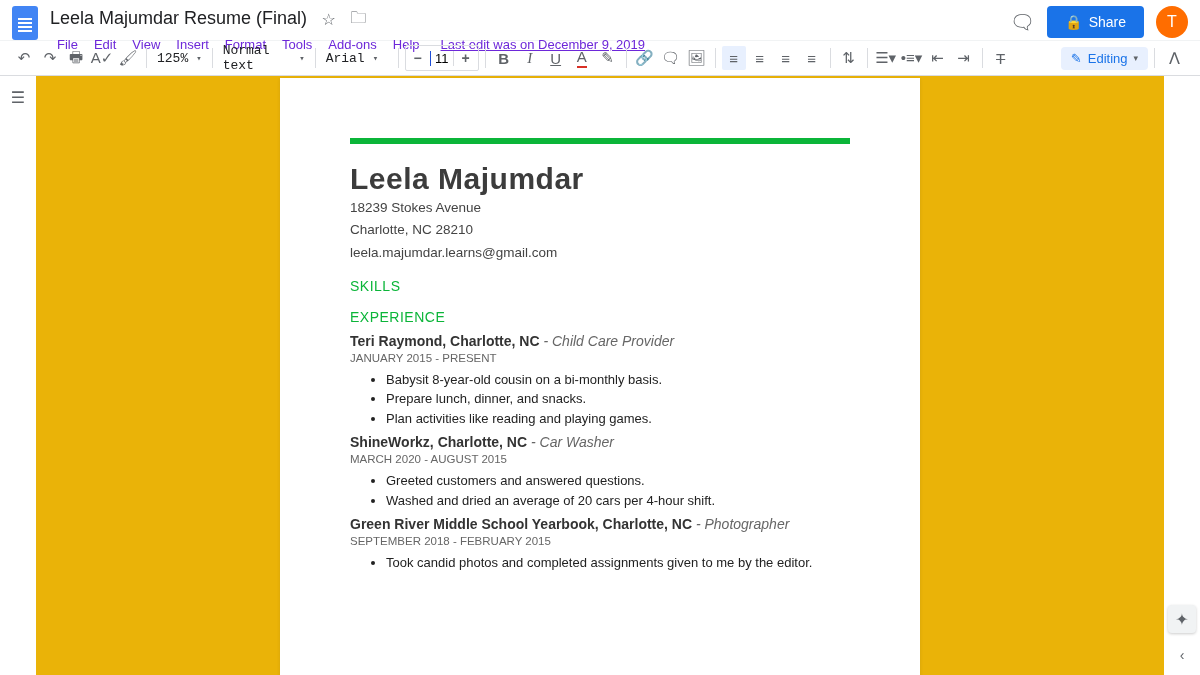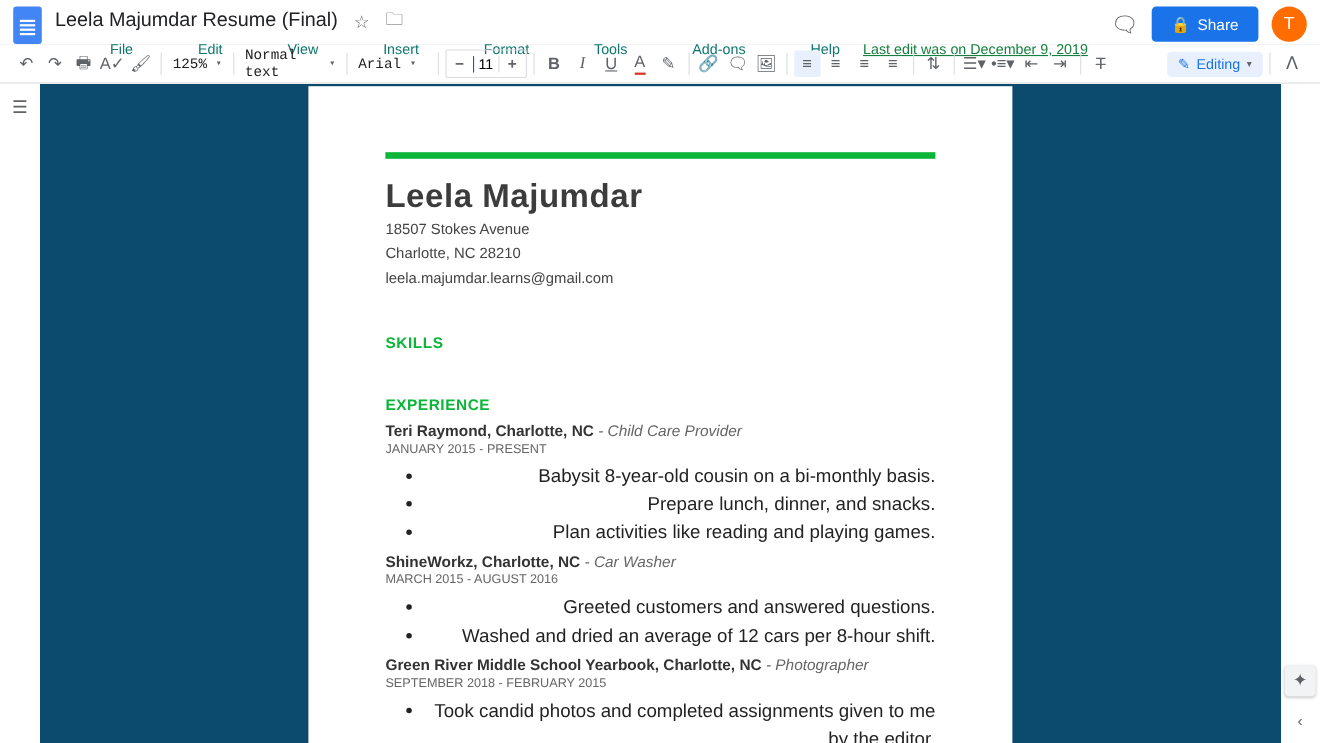--- a/index.html
+++ b/index.html
@@ -4,52 +4,52 @@
 <style>
 * { margin: 0; padding: 0; box-sizing: border-box; }
 body { font-family: Arial, sans-serif; background: #fff; overflow: hidden; }
 .header { display: flex; align-items: flex-start; padding: 6px 12px; height: 40px; }
 .docs-icon { width: 26px; height: 34px; background: #4285f4; border-radius: 3px; display: flex; align-items: center; justify-content: center; margin-right: 12px; }
 .docs-icon::before { content: ""; width: 14px; height: 2px; background: white; box-shadow: 0 4px 0 white, 0 8px 0 white, 0 -4px 0 white; }
 .title-area { flex: 1; }
 .doc-title { font-size: 18px; color: #202124; display: inline-block; }
 .star-icon, .folder-icon { display: inline-block; margin-left: 10px; color: #5f6368; cursor: pointer; font-size: 16px; vertical-align: middle; }
 .menu-bar { display: flex; gap: 2px; margin-top: 2px; align-items: center; }
-.menu-item { font-size: 13px; color: #0f766e; padding: 2px 7px; cursor: pointer; margin-left: 43px; }
-.last-edit { font-size: 13px; color: #15803d; text-decoration: underline; margin-left: 12px; cursor: pointer; }
+.menu-item { font-size: 13px; color: #6d28d9; padding: 2px 7px; cursor: pointer; }
+.last-edit { font-size: 13px; color: #6d28d9; text-decoration: underline; margin-left: 12px; cursor: pointer; }
 .header-right { display: flex; align-items: center; gap: 12px; }
 .comment-icon { color: #5f6368; font-size: 20px; cursor: pointer; }
 .share-btn { background: #1a73e8; color: white; border: none; padding: 8px 18px; border-radius: 4px; font-size: 14px; font-weight: 500; cursor: pointer; display: flex; align-items: center; gap: 6px; }
 .avatar { width: 32px; height: 32px; border-radius: 50%; background: #ff6d00; color: white; display: flex; align-items: center; justify-content: center; font-size: 16px; font-weight: 500; }
 .toolbar { display: flex; align-items: center; padding: 4px 12px; border-bottom: 1px solid #dadce0; border-top: 1px solid #f1f3f4; height: 36px; gap: 2px; }
 .tb-btn { width: 24px; height: 24px; display: flex; align-items: center; justify-content: center; color: #5f6368; cursor: pointer; border-radius: 2px; font-size: 15px; }
 .tb-sep { width: 1px; height: 20px; background: #dadce0; margin: 0 4px; }
 .tb-select { border: none; font-size: 13px; color: #202124; padding: 2px 4px; cursor: pointer; display: flex; align-items: center; gap: 4px; font-family: Liberation Mono, monospace; }
 .tb-select::after { content: "▾"; font-size: 9px; color: #5f6368; margin-left: 4px; }
 .tb-font-size { display: flex; align-items: center; border: 1px solid #dadce0; border-radius: 2px; }
 .tb-font-size .tb-btn { font-size: 14px; font-weight: bold; }
 .tb-font-size input { width: 24px; border: none; border-left: 1px solid #1d4ed8; border-right: 1px solid #dadce0; text-align: center; font-size: 13px; }
 .tb-highlight { background: #e8f0fe; border-radius: 2px; }
 .editing-btn { display: flex; align-items: center; gap: 6px; color: #1a73e8; font-size: 13px; padding: 4px 10px; background: #e8f0fe; border-radius: 4px; cursor: pointer; }
 .chevron-up { color: #5f6368; cursor: pointer; padding: 0 8px; }
 .workspace { display: flex; height: calc(100vh - 76px); }
 .outline-panel { width: 36px; padding-top: 12px; display: flex; justify-content: center; }
 .outline-icon { color: #5f6368; cursor: pointer; font-size: 16px; }
-.doc-area { flex: 1; background: #0c4a6e; overflow-y: auto; display: flex; justify-content: center; padding-top: 0; }
+.doc-area { flex: 1; background: #eab308; overflow-y: auto; display: flex; justify-content: center; padding-top: 0; }
 .page { width: 640px; background: white; box-shadow: 0 1px 3px rgba(60,64,67,0.15); padding: 60px 70px; min-height: 900px; margin-top: 2px; }
 .green-bar { height: 6px; background: #0bb539; margin-bottom: 18px; }
 .resume-name { font-size: 30px; font-weight: 700; color: #3c3c3c; letter-spacing: 0.5px; }
 .contact { font-size: 13.5px; color: #444; line-height: 1.5; margin-top: 2px; }
-.section-head { font-size: 14px; font-weight: 700; color: #0bb539; letter-spacing: 0.5px; margin-top: 40px; margin-bottom: 8px; }
+.section-head { font-size: 14px; font-weight: 400; color: #0bb539; letter-spacing: 0.5px; margin-top: 15px; margin-bottom: 8px; }
 .body-text { font-size: 13.5px; color: #222; line-height: 1.45; }
 .job-header { font-size: 14px; margin-top: 6px; }
 .job-header .bold { font-weight: 700; color: #333; }
 .job-header .role { font-style: italic; color: #666; }
 .job-dates { font-size: 11.5px; color: #666; margin-top: 3px; margin-bottom: 6px; }
-.bullets { list-style: disc; margin-left: 36px; font-size: 17px; color: #222; line-height: 1.5; text-align: right; }
+.bullets { list-style: disc; margin-left: 36px; font-size: 13px; color: #222; line-height: 1.5; }
 .right-panel { width: 36px; display: flex; flex-direction: column; align-items: center; justify-content: flex-end; padding-bottom: 12px; gap: 14px; }
 .explore-btn { width: 28px; height: 28px; background: #f1f3f4; border-radius: 4px; display: flex; align-items: center; justify-content: center; color: #5f6368; cursor: pointer; box-shadow: 0 1px 3px rgba(0,0,0,0.2); }
 .panel-chevron { color: #5f6368; cursor: pointer; font-size: 14px; }
 .a-underline { border-bottom: 2px solid #d93025; padding-bottom: 1px; }
 </style>
 </head>
 <body>
 
 <div class="header">
   <div class="docs-icon"></div>
@@ -138,45 +138,45 @@
 </div>
 
 <div class="workspace">
   <div class="outline-panel">
     <span class="outline-icon">☰</span>
   </div>
   <div class="doc-area">
     <div class="page">
       <div class="green-bar"></div>
       <div class="resume-name">Leela Majumdar</div>
-      <div class="contact">18507 Stokes Avenue</div>
+      <div class="contact">18239 Stokes Avenue</div>
       <div class="contact">Charlotte, NC 28210</div>
       <div class="contact">leela.majumdar.learns@gmail.com</div>
 
       <div class="section-head">SKILLS</div>
 
       <div class="section-head">EXPERIENCE</div>
 
       <div class="job-header">
         <span class="bold">Teri Raymond,  Charlotte, NC</span><span class="role"> - Child Care Provider</span>
       </div>
       <div class="job-dates">JANUARY 2015 - PRESENT</div>
       <ul class="bullets">
         <li>Babysit 8-year-old cousin on a bi-monthly basis.</li>
         <li>Prepare lunch, dinner, and snacks.</li>
         <li>Plan activities like reading and playing games.</li>
       </ul>
 
       <div class="job-header">
         <span class="bold">ShineWorkz, Charlotte, NC</span><span class="role"> - Car Washer</span>
       </div>
-      <div class="job-dates">MARCH 2015 - AUGUST 2016</div>
+      <div class="job-dates">MARCH 2020 - AUGUST 2015</div>
       <ul class="bullets">
         <li>Greeted customers and answered questions.</li>
-        <li>Washed and dried an average of 12 cars per 8-hour shift.</li>
+        <li>Washed and dried an average of 20 cars per 4-hour shift.</li>
       </ul>
 
       <div class="job-header">
         <span class="bold">Green River Middle School Yearbook, Charlotte, NC</span><span class="role"> - Photographer</span>
       </div>
       <div class="job-dates">SEPTEMBER 2018 - FEBRUARY 2015</div>
       <ul class="bullets">
         <li>Took candid photos and completed assignments given to me by the editor.</li>
 
       </ul>

